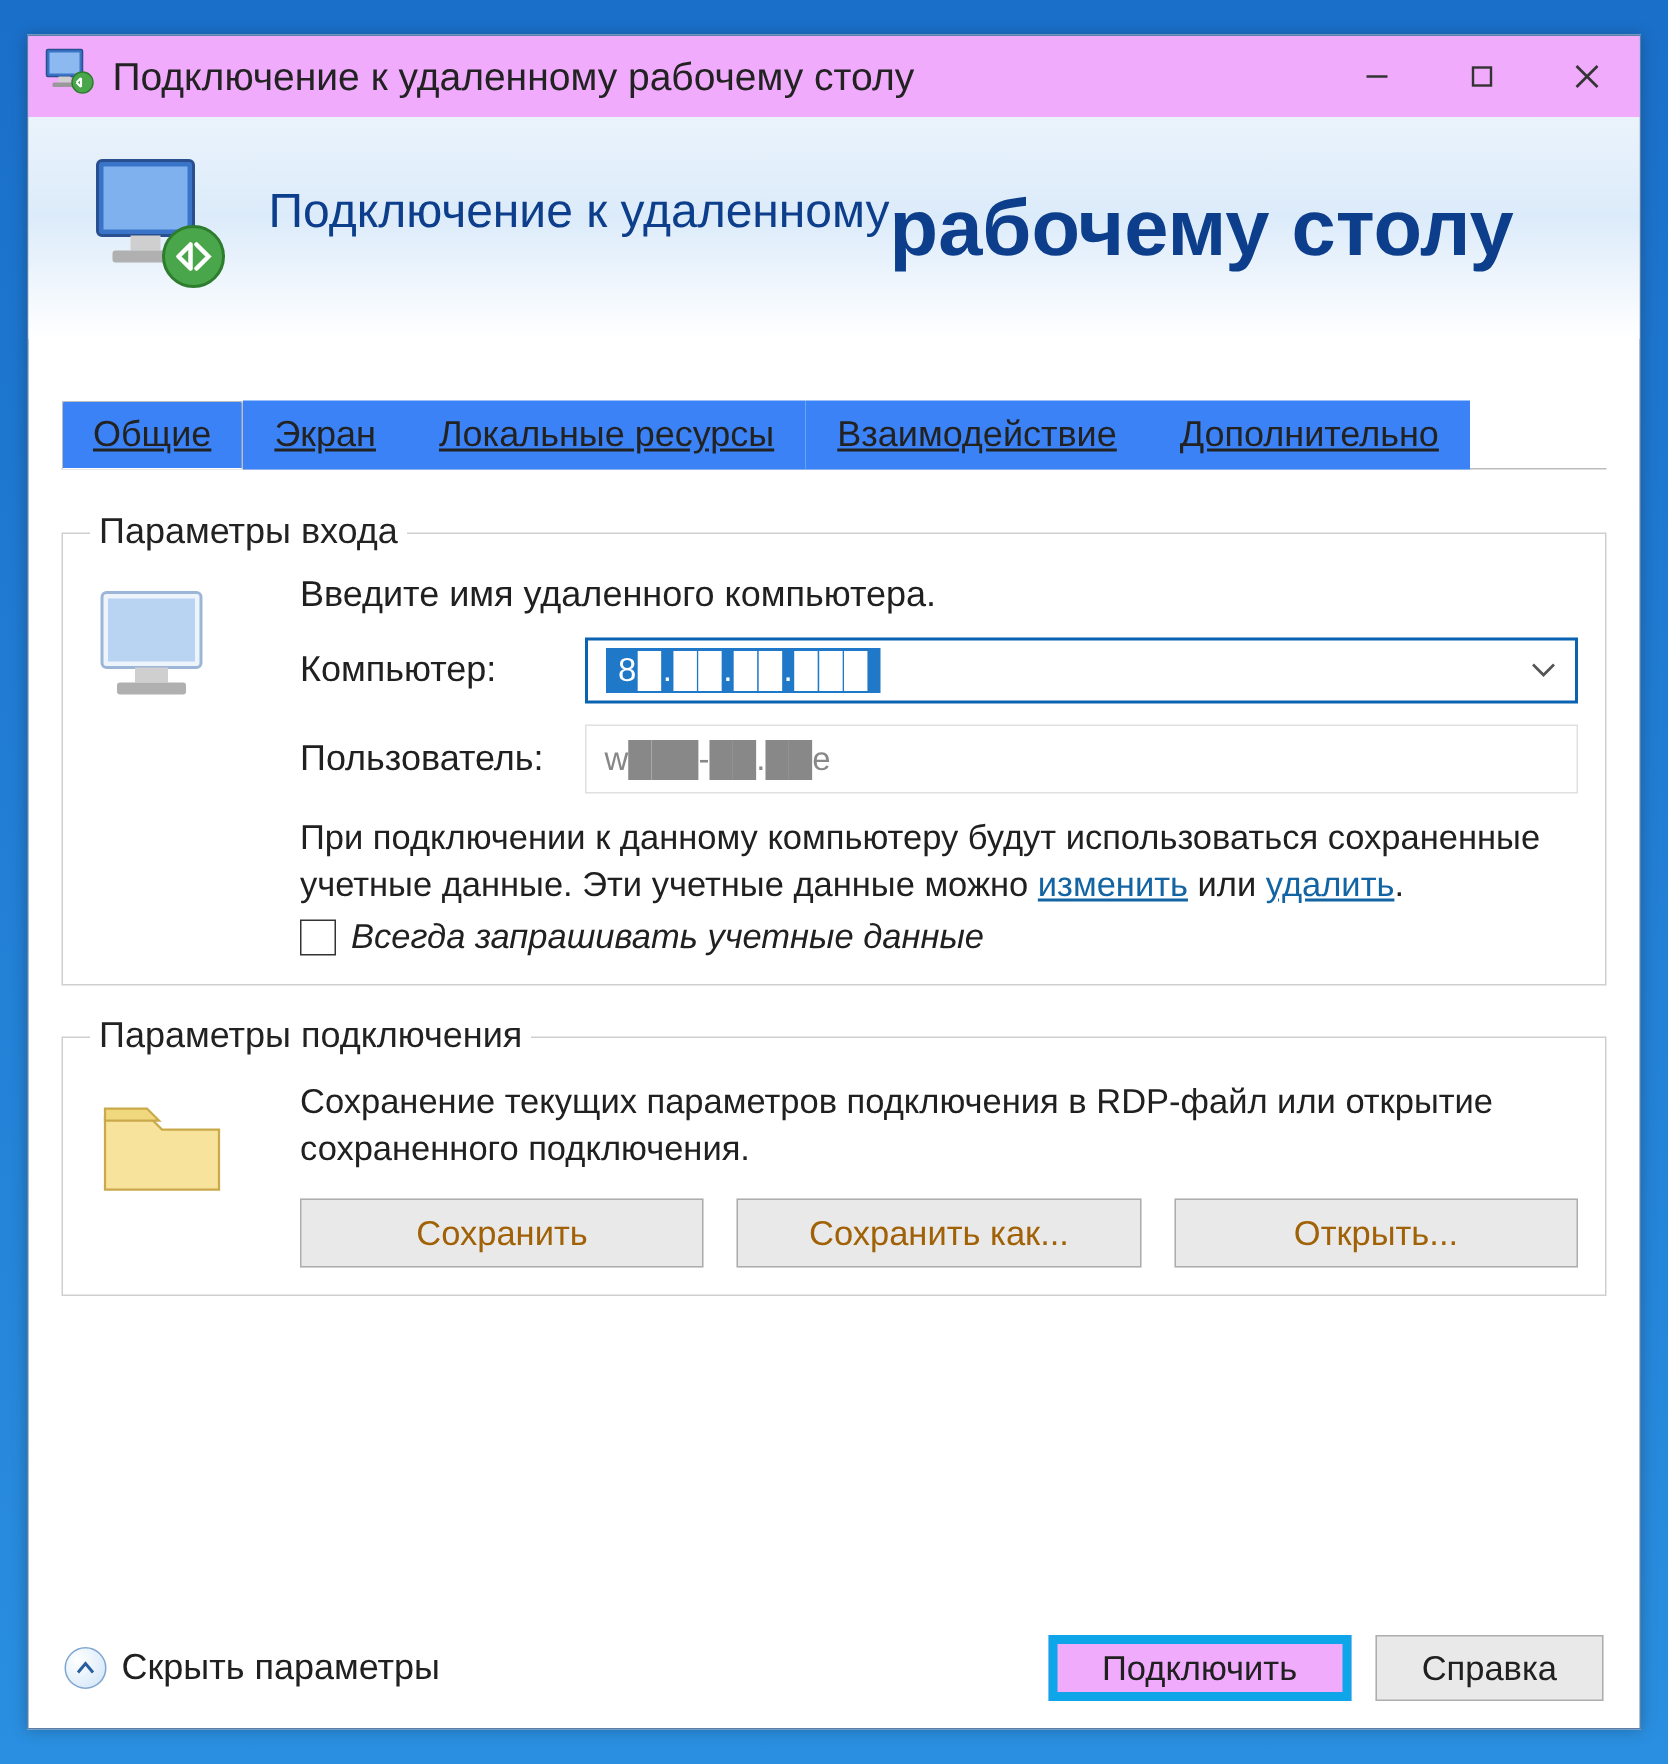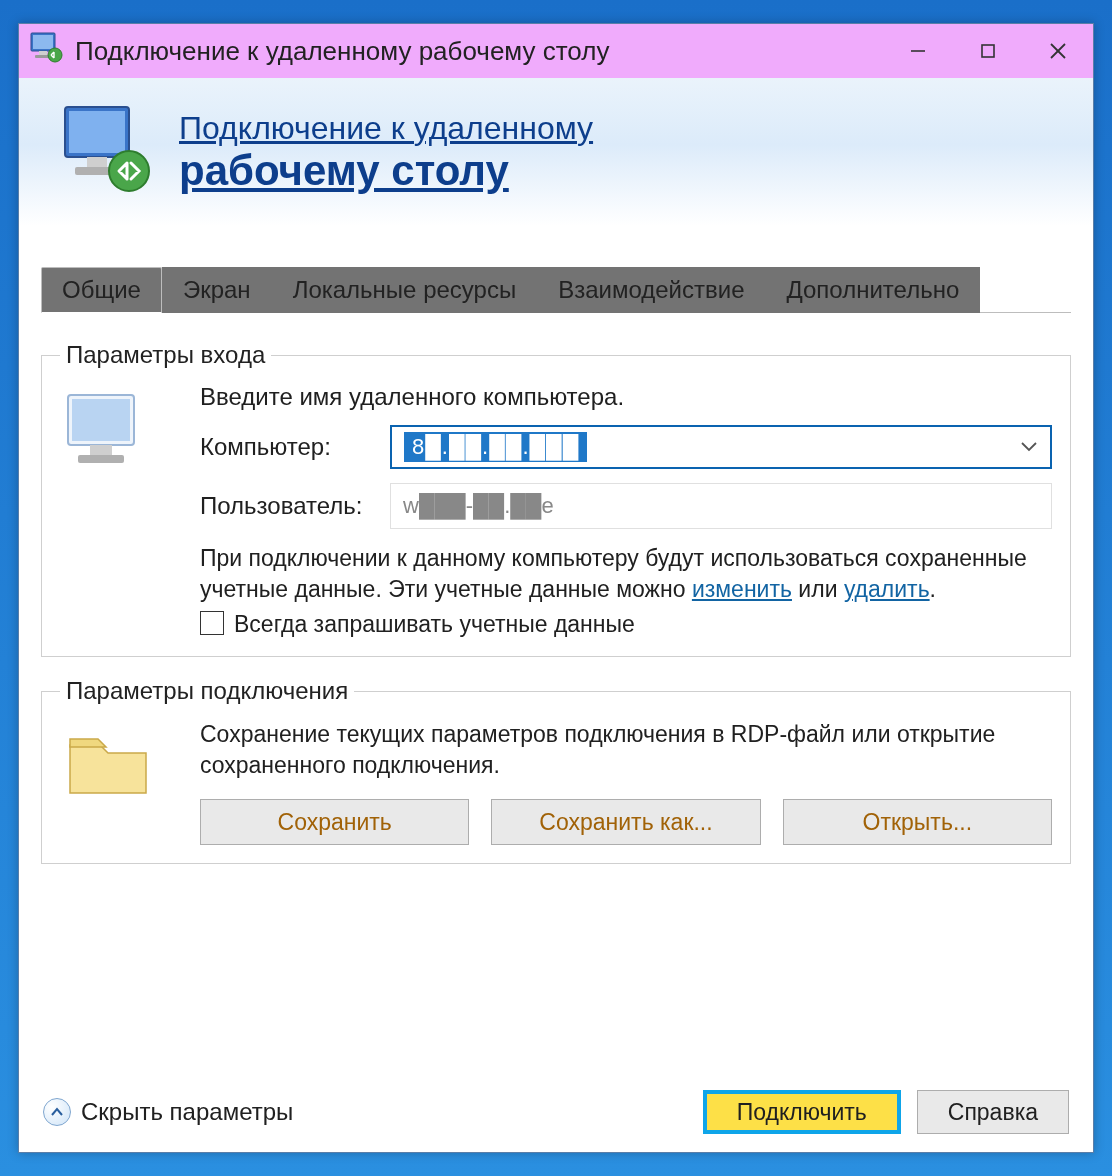--- a/index.html
+++ b/index.html
@@ -33,32 +33,33 @@
     color:#333; font-size:22px;
   }
   
   .banner {
     height:148px;
     background: linear-gradient(to bottom,#eaf3fb 0%,#dcebfa 45%,#ffffff 100%);
     display:flex; align-items:center;
     padding:0 20px 0 40px;
   }
   .banner .bicon { flex:0 0 auto; margin-right:20px; }
-  .banner .btext { display:flex; flex-direction:column; color:#0d3e8c;text-decoration:underline; }
+  .banner .btext { display:flex; color:#0d3e8c; }
   .banner .line1 { font-size:32px; font-weight:400; }
-  .banner .line2 { font-size:42px; font-weight:700; }
+  .banner .line2 { font-size:53px; font-weight:700; }
   
   .tabs-area { padding: 40px 22px 0 22px; }
   .tabs { display:flex; border-bottom:1px solid #bdbdbd; }
   .tab {
     padding:8px 20px 8px 20px;
     font-size:24px; color:#222;
     border:1px solid transparent;
     position:relative; top:1px;
-    background:#737373;
+    background:#3b82f6;
+    text-decoration:underline;
   }
   .tab.active {
     border:1px solid #bdbdbd;
     border-bottom:1px solid #fff;
     border-radius:2px 2px 0 0;
   }
   
   .content {
     flex:1 1 auto;
     padding: 10px 22px 10px 22px;
@@ -84,21 +85,21 @@
   }
   .combo .sel { background:#1f78c8; color:#fff; padding:2px 8px; letter-spacing:1px; }
   .userbox {
     flex:1 1 auto; height:46px;
     border:1px solid #e0e0e0;
     padding:0 12px; font-size:22px; color:#888;
     display:flex; align-items:center;
   }
   .note { font-size:23px; line-height:1.35; margin-top:14px; }
   .link { color:#1264a3; text-decoration:underline; cursor:pointer; }
-  .chkline { display:flex; margin-top:6px; font-size:23px; }
+  .chkline { display:flex; align-items:center; margin-top:6px; font-size:23px;font-style:italic; }
   .chkbox { width:24px; height:24px; border:1.6px solid #333; margin-right:10px; }
   .btnrow { display:flex; gap:22px; margin-top:18px; }
   .btn {
     flex:1 1 0;
     height:46px;
     border:1px solid #adadad;
     background:#e9e9e9;
     display:flex; align-items:center; justify-content:center;
     font-size:23px; color:#a16207;
   }
@@ -115,21 +116,21 @@
     background:radial-gradient(circle at 30% 30%,#fff,#cfe4f8);
     border:1px solid #7fa6cf;
     display:flex; align-items:center; justify-content:center;
   }
   .fbtn {
     height:44px; padding:0 30px;
     border:1px solid #adadad; background:#e9e9e9;
     display:flex; align-items:center; justify-content:center;
     font-size:23px;
   }
-  .fbtn.primary { border:4px solid #0ea5e9; background:#fde047; }
+  .fbtn.primary { border:6px solid #0ea5e9; background:#f0abfc; }
 </style>
 </head>
 <body>
 
 <div class="window">
 
   <div class="titlebar">
     <span class="ticon">
       <svg width="36" height="34" viewBox="0 0 36 34">
         <rect x="2" y="2" width="24" height="18" rx="1" fill="#3a74c8" stroke="#2a4f8f"></rect>

